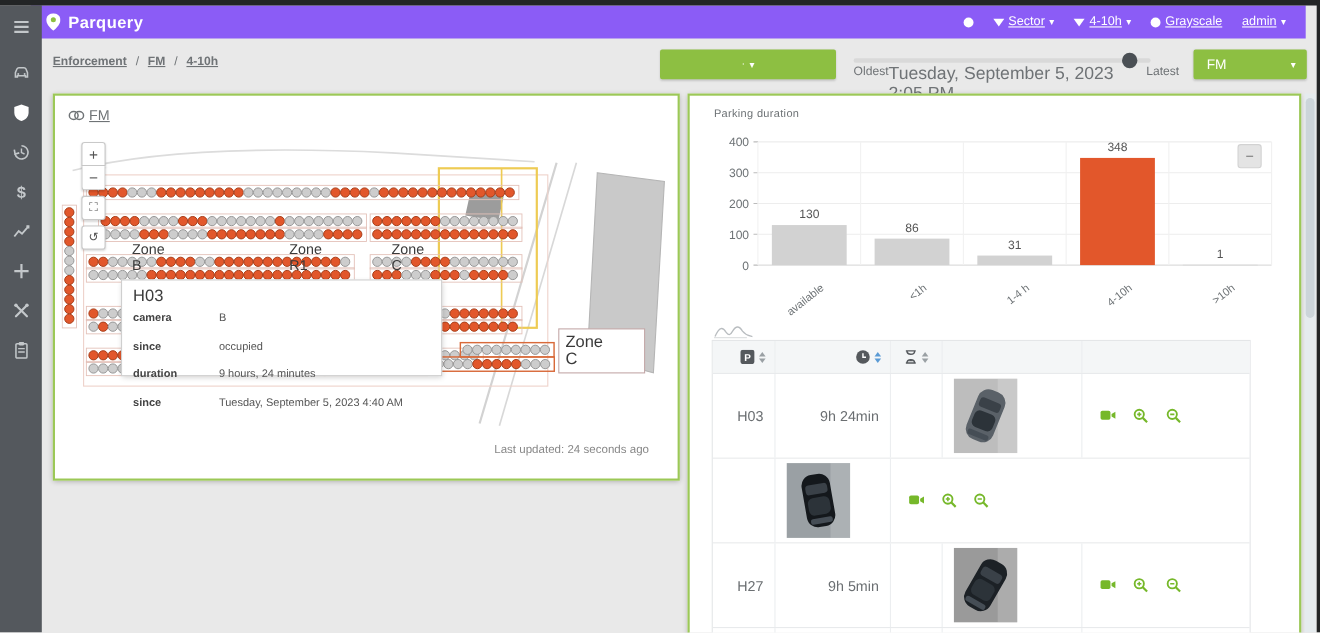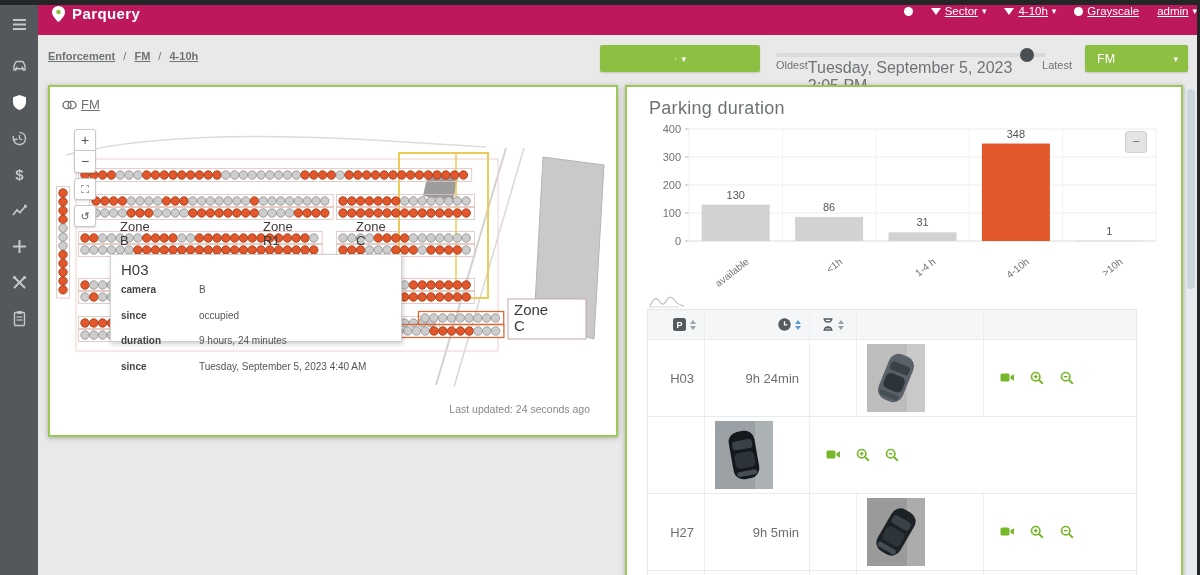--- a/index.html
+++ b/index.html
@@ -10,24 +10,24 @@
   .frame-right { position:absolute; right:0; top:0; width:3px; height:575px; background:#232526; z-index:60; }
 
   
   .sidebar { position:absolute; left:0; top:5px; width:38px; height:570px; background:#54585d; z-index:50;
              display:flex; flex-direction:column; align-items:center; padding-top:9px; }
   .sb-icon { width:20px; height:20px; display:flex; align-items:center; justify-content:center; color:#c3c7ca; margin-bottom:16px; cursor:pointer; }
   .sb-icon svg { width:17px; height:17px; }
   .sb-icon.first { margin-bottom:22px; }
 
   
-  .topbar { position:absolute; left:38px; top:5px; width:1159px; height:30px; background:#be185d; z-index:40;
-            display:flex; align-items:flex-start; color:#fff; }
+  .topbar { position:absolute; left:28px; top:5px; width:1159px; height:30px; background:#8b5cf6; z-index:40;
+            display:flex; align-items:center; color:#fff; }
   .brand { display:flex; align-items:center; gap:7px; padding-left:14px; font-size:15px; font-weight:700; letter-spacing:.4px; }
-  .topbar-right { margin-left:auto; display:flex; align-items:center; gap:18px; font-size:11.5px; }
+  .topbar-right { margin-left:auto; display:flex; align-items:center; gap:18px; padding-right:18px; font-size:11.5px; }
   .top-menu { display:flex; align-items:center; gap:4px; cursor:pointer; white-space:nowrap; }
   .top-menu .lbl { text-decoration:underline; }
   .caret { font-size:9px; }
   .wdot { width:9px; height:9px; border-radius:50%; background:#fff; display:inline-block; }
   .funnel { width:0; height:0; border-left:5px solid transparent; border-right:5px solid transparent; border-top:7px solid #fff; display:inline-block; }
 
   
   .breadcrumb { position:absolute; left:48px; top:50px; font-size:11px; color:#6f7376; z-index:10; }
   .breadcrumb a { color:#6f7376; text-decoration:underline; cursor:pointer;font-weight:bold; }
   .breadcrumb .sep { margin:0 5px; text-decoration:none; }
@@ -63,21 +63,21 @@
 
   .map-tooltip { position:absolute; left:60px; top:167px; width:292px; height:88px; background:#fff; border:1px solid #cfcfcf;
                  box-shadow:1px 2px 5px rgba(0,0,0,.2); z-index:8; padding:6px 10px; }
   .tt-title { font-size:15px; color:#3c3c3c; font-weight:500; margin-bottom:5px; }
   .tt-grid { display:grid; grid-template-columns:78px 1fr; row-gap:12px; font-size:10px; color:#555; line-height:13.5px; }
   .tt-grid .k { font-weight:700; color:#444; }
 
   .last-updated { position:absolute; right:26px; top:316px; font-size:10.5px; color:#888; }
 
   
-  .chart-title { position:absolute; left:22px; top:11px; font-size:18px; color:#6d7275; letter-spacing:.3px; }
+  .chart-title { position:absolute; left:22px; top:11px; font-size:10px; color:#6d7275; letter-spacing:.3px; }
   .chart-svg { position:absolute; left:18px; top:32px; }
   .chart-min-btn { position:absolute; right:34px; top:44px; width:22px; height:22px; background:#e4e4e4; border:1px solid #d2d2d2;
                    border-radius:3px; color:#777; text-align:center; line-height:19px; font-size:13px; cursor:pointer; }
   .wave-icon { position:absolute; left:22px; top:206px; }
 
   .pq-table { position:absolute; left:20px; top:222px; width:490px; border:1px solid #e4e6e8; font-size:13px; color:#6b6f72; background:#fff; }
   .t-row { display:grid; grid-template-columns:57px 105px 47px 127px 152px; border-bottom:1px solid #e8eaec; }
   .t-row:last-child { border-bottom:none; }
   .t-head { background:#f4f6f7; height:30px; }
   .t-cell { border-right:1px solid #eceef0; display:flex; align-items:center; }

